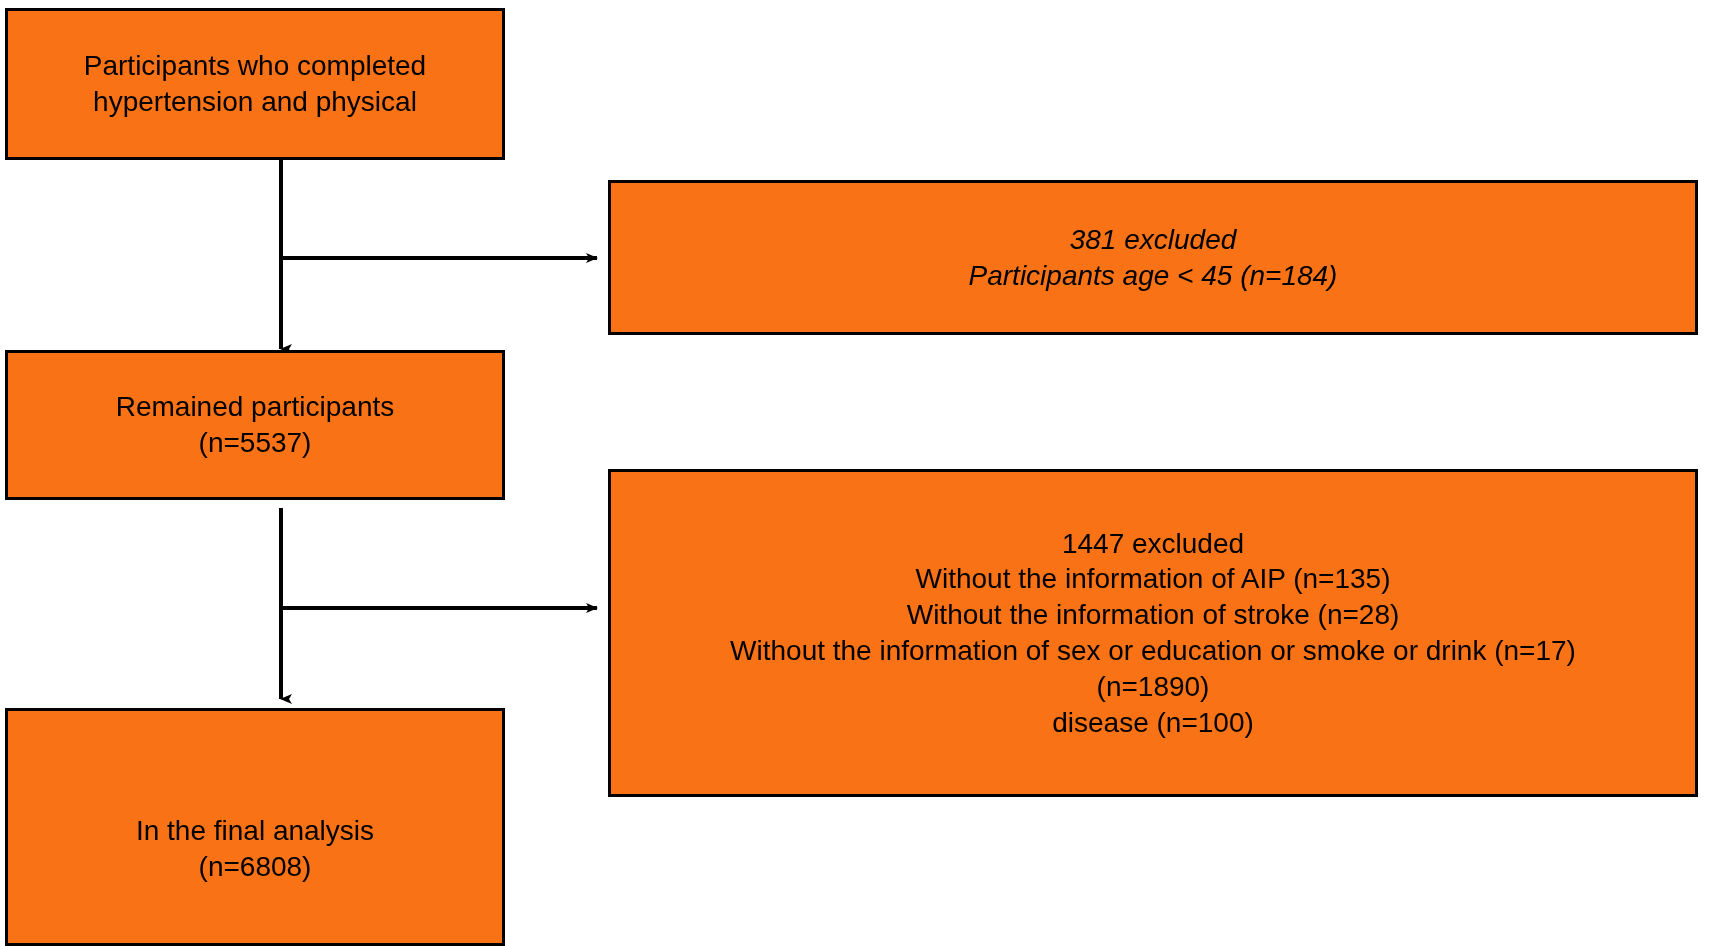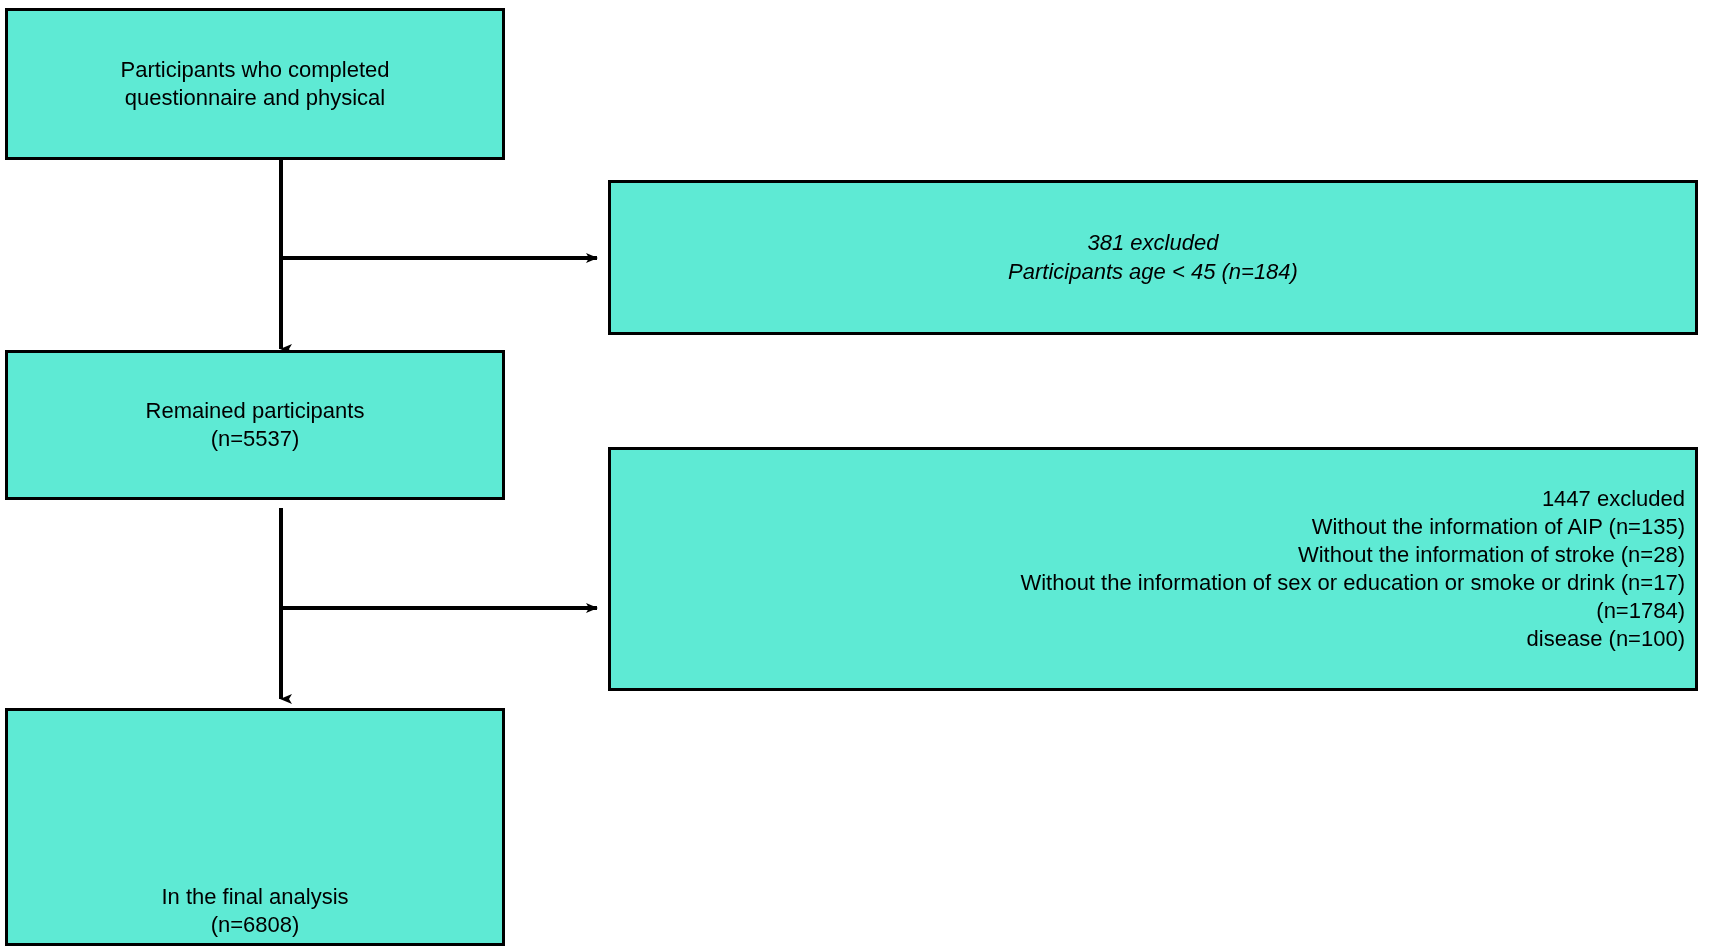--- a/index.html
+++ b/index.html
@@ -23,28 +23,28 @@
     left: 0;
     top: 0;
     width: 1713px;
     height: 946px;
     pointer-events: none;
   }
   .node {
     position: absolute;
     box-sizing: border-box;
     border: 3px solid #000000;
-    background: #5eead4;
+    background: #f97316;
     display: flex;
     flex-direction: column;
     align-items: center;
     justify-content: center;
     text-align: center;
     line-height: 1.28;
-    font-size: 22px;
+    font-size: 28px;
     color: #000000;
     padding: 4px 10px;
   }
   .node .line {
     display: block;
     white-space: pre;
   }
 
   
   #node-baseline {
@@ -57,38 +57,37 @@
     left: 5px;
     top: 350px;
     width: 500px;
     height: 150px;
   }
   #node-final {
     left: 5px;
     top: 708px;
     width: 500px;
     height: 238px;
-    justify-content: flex-end;
+    justify-content: center;
     padding-top: 48px;
   }
 
   
   #node-excluded-1 {
     left: 608px;
     top: 180px;
     width: 1090px;
     height: 155px;
     font-style: italic;
   }
   #node-excluded-2 {
     left: 608px;
-    top: 447px;
+    top: 469px;
     width: 1090px;
-    height: 244px;
-    align-items: flex-end;
+    height: 328px;
   }
 </style>
 </head>
 <body>
 
 <div id="flowchart">
 
   <svg class="svg-layer" width="1713" height="946" viewBox="0 0 1713 946" xmlns="http://www.w3.org/2000/svg">
     <defs>
       <marker id="arrowdown" markerWidth="14" markerHeight="14" refX="5" refY="11" orient="auto" markerUnits="userSpaceOnUse">
@@ -111,21 +110,21 @@
       <line x1="281" y1="508" x2="281" y2="699" stroke="#000000" stroke-width="4" marker-end="url(#arrowdown)"></line>
     </g>
 
     <g>
       <line x1="283" y1="608" x2="597" y2="608" stroke="#000000" stroke-width="4" marker-end="url(#arrowright)"></line>
     </g>
   </svg>
 
   <div class="node" id="node-baseline">
     <span class="line">Participants who completed</span>
-    <span class="line">questionnaire and physical</span>
+    <span class="line">hypertension and physical</span>
   </div>
 
   <div class="node" id="node-remained">
     <span class="line">Remained participants</span>
     <span class="line">(n=5537)</span>
   </div>
 
   <div class="node" id="node-final">
     <span class="line">In the final analysis</span>
     <span class="line">(n=6808)</span>
@@ -134,17 +133,17 @@
   <div class="node" id="node-excluded-1">
     <span class="line">381 excluded</span>
     <span class="line">Participants age &lt; 45 (n=184)</span>
   </div>
 
   <div class="node" id="node-excluded-2">
     <span class="line">1447 excluded</span>
     <span class="line">Without the information of AIP (n=135)</span>
     <span class="line">Without the information of stroke (n=28)</span>
     <span class="line">Without the information of sex or education or smoke or drink (n=17)</span>
-    <span class="line">(n=1784)</span>
+    <span class="line">(n=1890)</span>
     <span class="line">disease (n=100)</span>
   </div>
 
 </div>
 
 </body></html>

